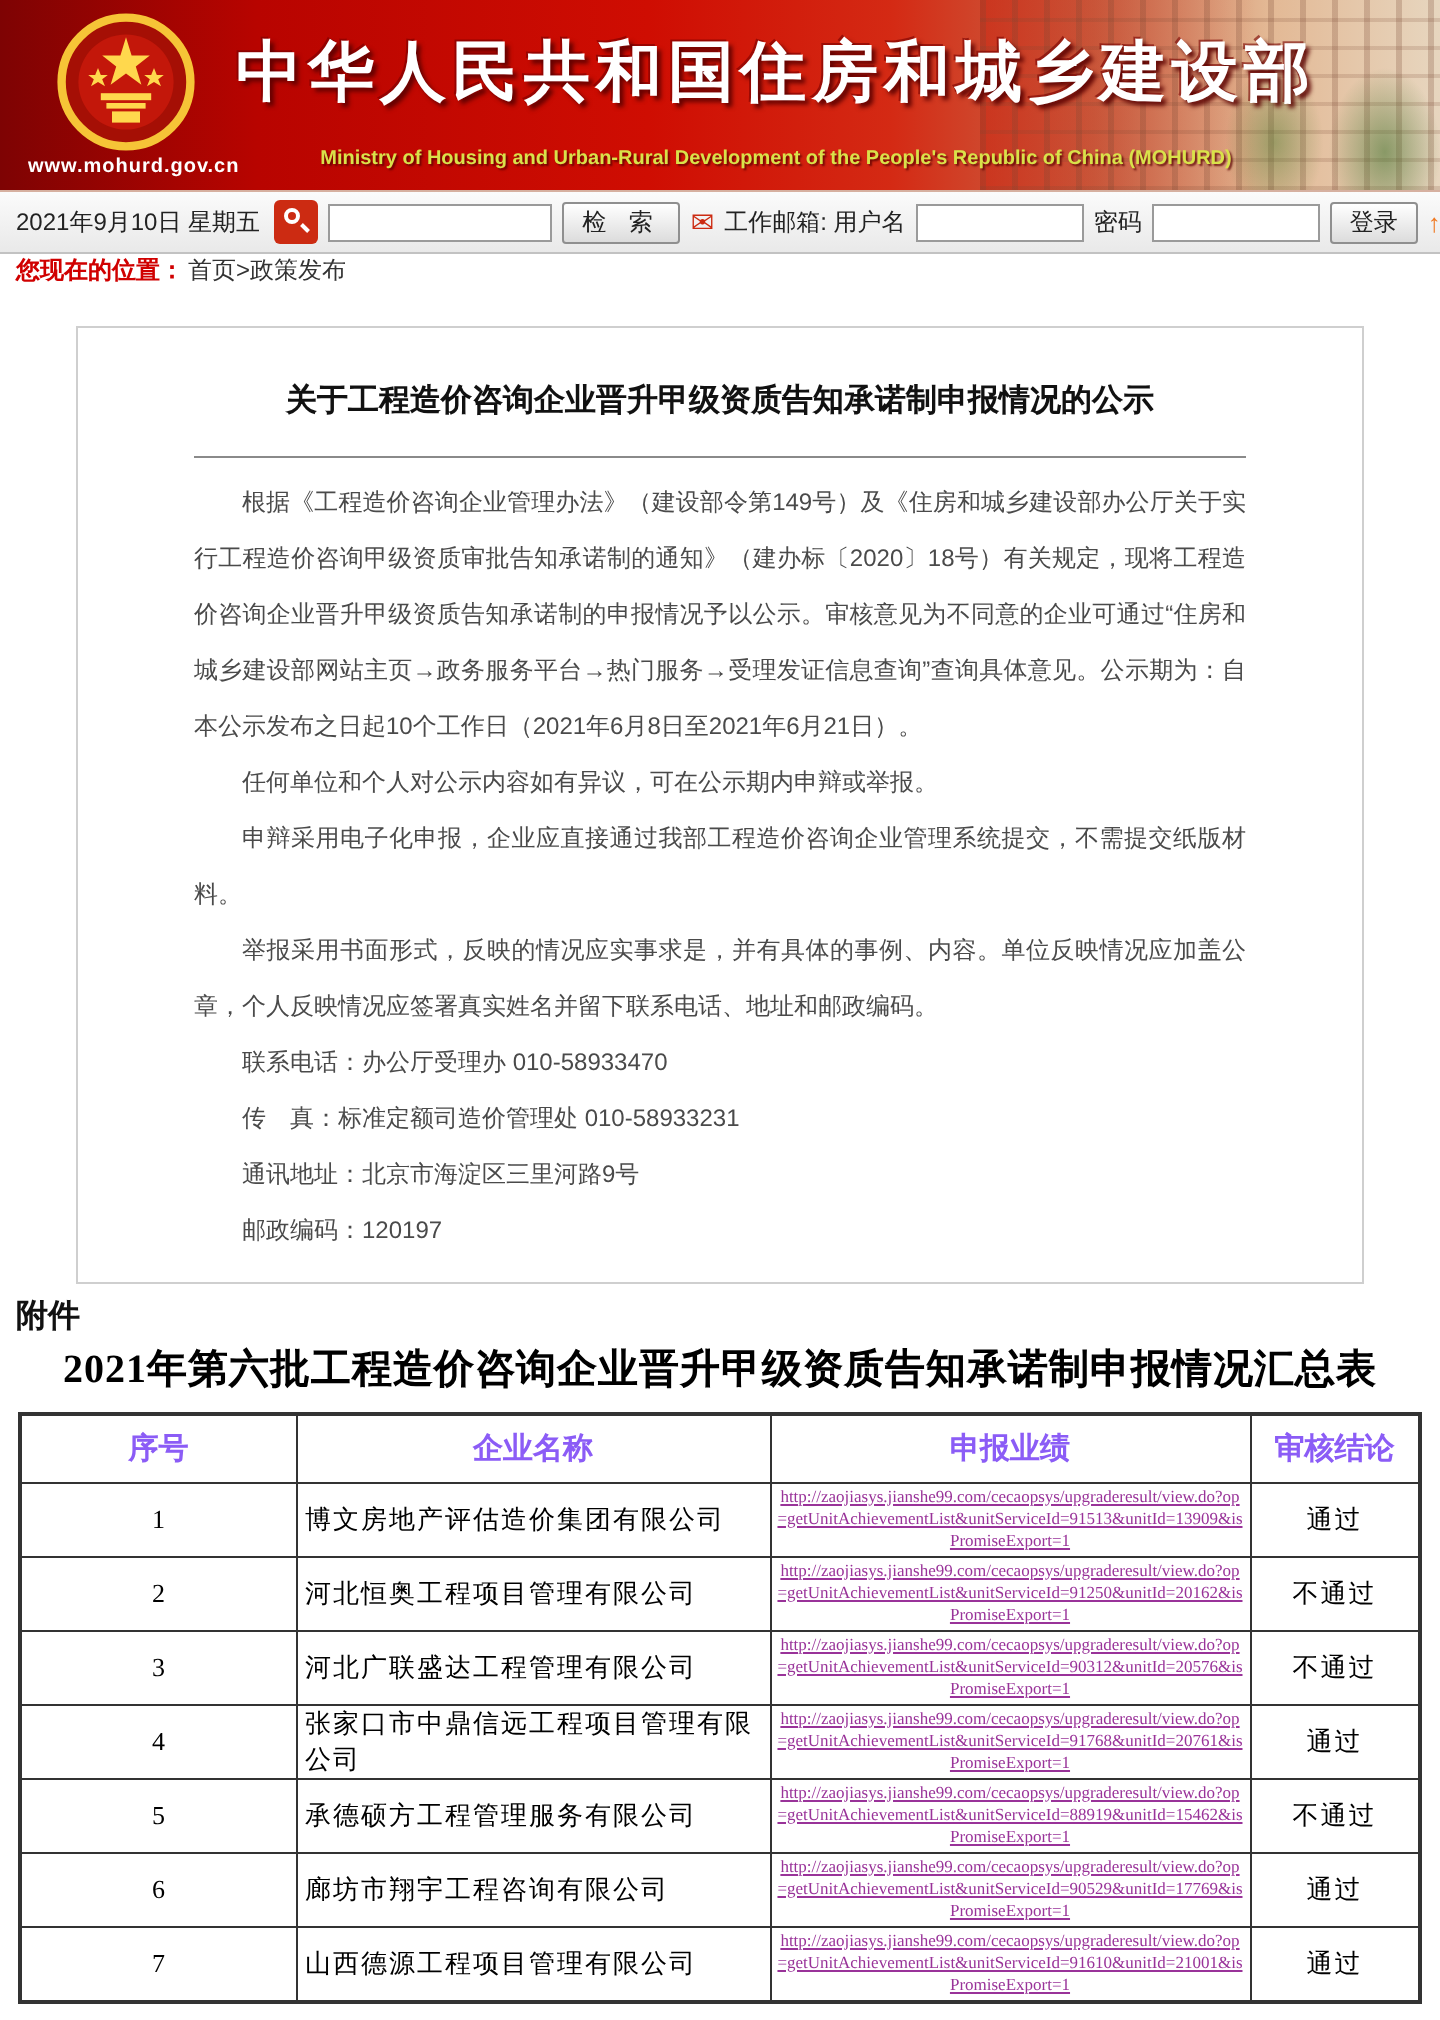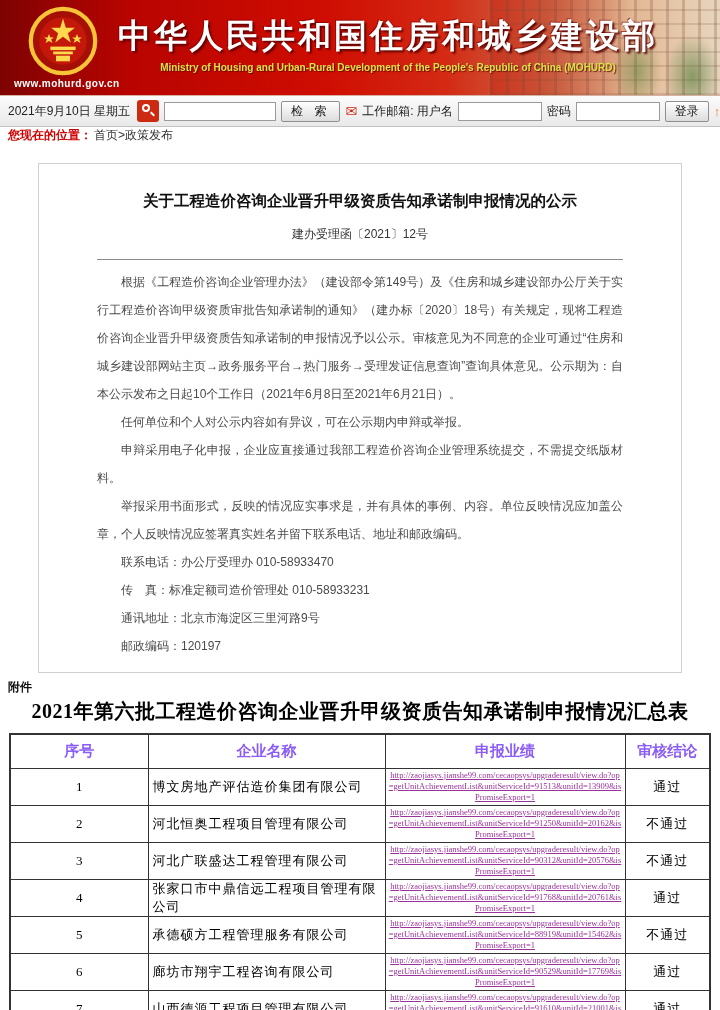--- a/index.html
+++ b/index.html
@@ -23,21 +23,21 @@
   .emblem{ position:absolute; left:28px; top:6px; width:70px; height:70px; }
   .site-url{ position:absolute; left:14px; top:78px; color:#fff; font-size:10px; font-weight:bold; letter-spacing:.5px; }
   .banner-title{
     position:absolute; left:108px; top:14px; width:560px; text-align:center;
     color:#fff; font-size:33px; font-weight:bold; letter-spacing:3px;
     font-family:"Liberation Serif","DejaVu Serif",serif;
     text-shadow:2px 2px 2px rgba(90,0,0,.9), -1px -1px 0 rgba(120,0,0,.6);
     white-space:nowrap;
   }
   .banner-sub{
-    position:absolute; left:108px; top:62px; width:560px; text-align:center;
+    position:absolute; left:108px; top:74px; width:560px; text-align:center;
     color:#d9e24a; font-size:10px; font-weight:bold; text-shadow:1px 1px 1px rgba(90,0,0,.8);
     white-space:nowrap;
   }
 
   
   .toolbar{
     height:32px; display:flex; align-items:center; gap:5px; padding:0 8px;
     background:linear-gradient(#fbfbfb,#e9e9e9);
     border-top:1px solid #d6b0a0; border-bottom:1px solid #c2c2c2;
     font-size:12px; color:#222; white-space:nowrap;
@@ -74,21 +74,21 @@
     text-align:center; font-size:15.5px; font-weight:bold; color:#111; line-height:22px;
   }
   .doc-number{ text-align:center; font-size:12px; color:#333; margin-top:14px; }
   .doc-hr{ border:none; border-top:1px solid #8a8a8a; margin:16px 0 8px; }
   .para{
     font-size:12px; color:#4a4a4a; line-height:28px; text-indent:2em; text-align:justify;
   }
   .contact-line{ font-size:12px; color:#4a4a4a; line-height:28px; text-indent:2em; }
 
   
-  .attachment{ margin:6px 0 0 8px; font-size:12px; font-weight:bold; color:#111; }
+  .attachment{ margin:6px 0 0 8px; font-size:16px; font-weight:bold; color:#111; }
   .table-title{
     text-align:center; font-family:"Liberation Serif","DejaVu Serif",serif;
     font-size:20px; font-weight:bold; color:#000; margin:2px 0 8px; letter-spacing:.5px;
   }
   table.result{ width:700px; margin:0 auto; border-collapse:collapse; table-layout:fixed; }
   table.result col.c1{ width:138px; } table.result col.c2{ width:237px; }
   table.result col.c3{ width:240px; } table.result col.c4{ width:85px; }
   table.result th, table.result td{ border:1px solid #333; }
   table.result{ border:2px solid #333; }
   th{
@@ -142,21 +142,20 @@
   </span>
 </div>
 
 <div class="breadcrumb">
   <span class="bc-prefix">您现在的位置：</span>
   <span class="bc-path">首页&gt;政策发布</span>
 </div>
 
 <div class="docbox">
   <div class="doc-title">关于工程造价咨询企业晋升甲级资质告知承诺制申报情况的公示</div>
-  <div class="doc-number">建办受理函〔2021〕12号</div>
   <hr class="doc-hr">
   <div>
 
   <p class="para">根据《工程造价咨询企业管理办法》（建设部令第149号）及《住房和城乡建设部办公厅关于实行工程造价咨询甲级资质审批告知承诺制的通知》（建办标〔2020〕18号）有关规定，现将工程造价咨询企业晋升甲级资质告知承诺制的申报情况予以公示。审核意见为不同意的企业可通过“住房和城乡建设部网站主页→政务服务平台→热门服务→受理发证信息查询”查询具体意见。公示期为：自本公示发布之日起10个工作日（2021年6月8日至2021年6月21日）。</p>
       <p class="para">任何单位和个人对公示内容如有异议，可在公示期内申辩或举报。</p>
       <p class="para">申辩采用电子化申报，企业应直接通过我部工程造价咨询企业管理系统提交，不需提交纸版材料。</p>
       <p class="para">举报采用书面形式，反映的情况应实事求是，并有具体的事例、内容。单位反映情况应加盖公章，个人反映情况应签署真实姓名并留下联系电话、地址和邮政编码。</p>
     </div>
   <div>
 

